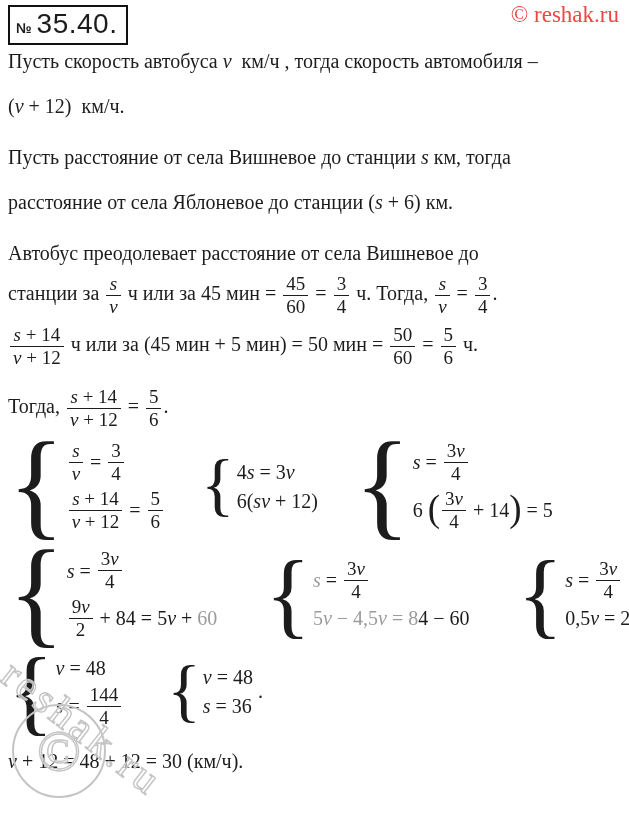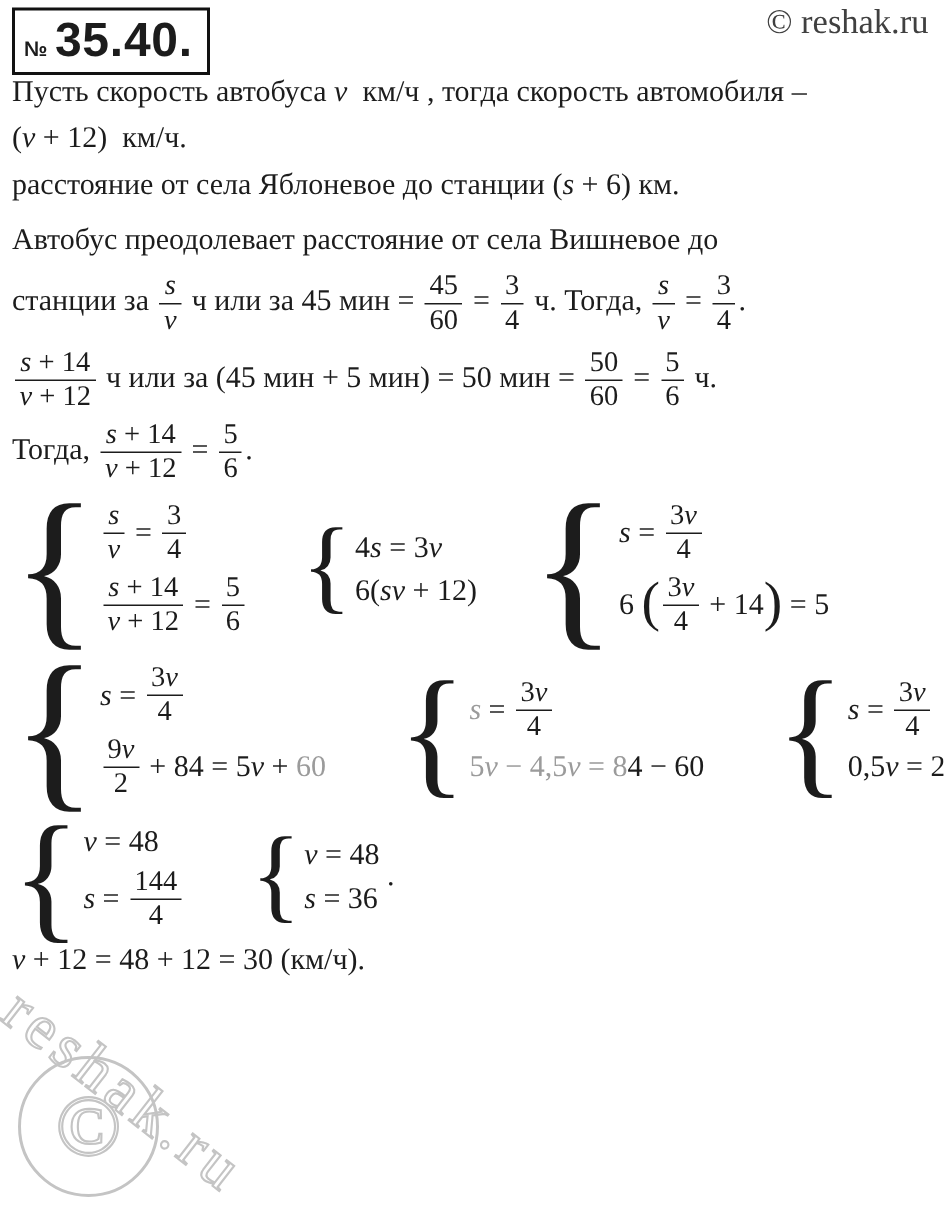--- a/index.html
+++ b/index.html
@@ -17,30 +17,30 @@
   }
   
   .num-box{
     position:absolute;left:8px;top:5px;
     border:2.5px solid #111;background:#fff;
     padding:1px 9px 3px 6px;
     display:flex;align-items:baseline;gap:5px;
     font-family:"Liberation Sans","DejaVu Sans",sans-serif;
   }
   .num-box .no-sign{font-size:14px;font-weight:700;}
-  .num-box .num{font-size:32px;font-weight:700;letter-spacing:0.5px;}
+  .num-box .num{font-size:28px;font-weight:400;letter-spacing:0.5px;}
   .copyright{
     position:absolute;right:10px;top:2px;
-    font-size:23px;color:#404040;
+    font-size:23px;color:#ef4444;
   }
   
   .content{position:relative;margin-top:48px;padding:0 6px 0 8px;z-index:1;}
   .line{white-space:pre-wrap;line-height:1.35;}
-  .mt-a{margin-top:10px;}   
-  .mt-b{margin-top:4px;}    
+  .mt-a{margin-top:24px;}   
+  .mt-b{margin-top:18px;}    
   .mt-c{margin-top:6px;}    
   .it{font-style:italic;}
   .dim{color:var(--dim);}
   
   .frac{
     display:inline-block;vertical-align:middle;text-align:center;
     margin:0 2px;line-height:1.1;
   }
   .frac .num-p,.frac .den-p{display:block;padding:0 3px;font-size:0.95em;line-height:1.15;white-space:pre;}
   .frac .den-p{border-top:1.6px solid var(--ink);}
@@ -85,20 +85,21 @@
 
 <div class="num-box">
   <span class="no-sign">№</span>
   <span class="num">35.40.</span>
 </div>
 <div class="copyright">© reshak.ru</div>
 
 <div class="content">
   <div class="line mt-a"><span>Пусть скорость автобуса </span><span class="it">v</span><span>  км/ч , тогда скорость автомобиля –</span></div>
   <div class="line mt-b"><span>(</span><span class="it">v</span><span> + 12)  км/ч.</span></div>
+  <div class="line mt-a"><span>Пусть расстояние от села Вишневое до станции </span><span class="it">s</span><span> км, тогда</span></div>
   <div class="line mt-b"><span>расстояние от села Яблоневое до станции (</span><span class="it">s</span><span> + 6) км.</span></div>
   <div class="line mt-a"><span>Автобус преодолевает расстояние от села Вишневое до</span></div>
   <div class="line mt-c"><span>станции за </span><span class="frac"><span class="num-p"><span class="it">s</span></span><span class="den-p"><span class="it">v</span></span></span><span> ч или за 45 мин = </span><span class="frac"><span class="num-p"><span>45</span></span><span class="den-p"><span>60</span></span></span><span> = </span><span class="frac"><span class="num-p"><span>3</span></span><span class="den-p"><span>4</span></span></span><span> ч. Тогда, </span><span class="frac"><span class="num-p"><span class="it">s</span></span><span class="den-p"><span class="it">v</span></span></span><span> = </span><span class="frac"><span class="num-p"><span>3</span></span><span class="den-p"><span>4</span></span></span><span>.</span></div>
   <div class="line mt-c"><span class="frac"><span class="num-p"><span class="it">s</span><span> + 14</span></span><span class="den-p"><span class="it">v</span><span> + 12</span></span></span><span> ч или за (45 мин + 5 мин) = 50 мин = </span><span class="frac"><span class="num-p"><span>50</span></span><span class="den-p"><span>60</span></span></span><span> = </span><span class="frac"><span class="num-p"><span>5</span></span><span class="den-p"><span>6</span></span></span><span> ч.</span></div>
   <div class="line mt-b"><span>Тогда, </span><span class="frac"><span class="num-p"><span class="it">s</span><span> + 14</span></span><span class="den-p"><span class="it">v</span><span> + 12</span></span></span><span> = </span><span class="frac"><span class="num-p"><span>5</span></span><span class="den-p"><span>6</span></span></span><span>.</span></div>
 
   <div class="sys-row row1">
       <span class="sys">
         <span class="brace" style="font-size: 118px;">{</span>
         <span class="sys-body">

